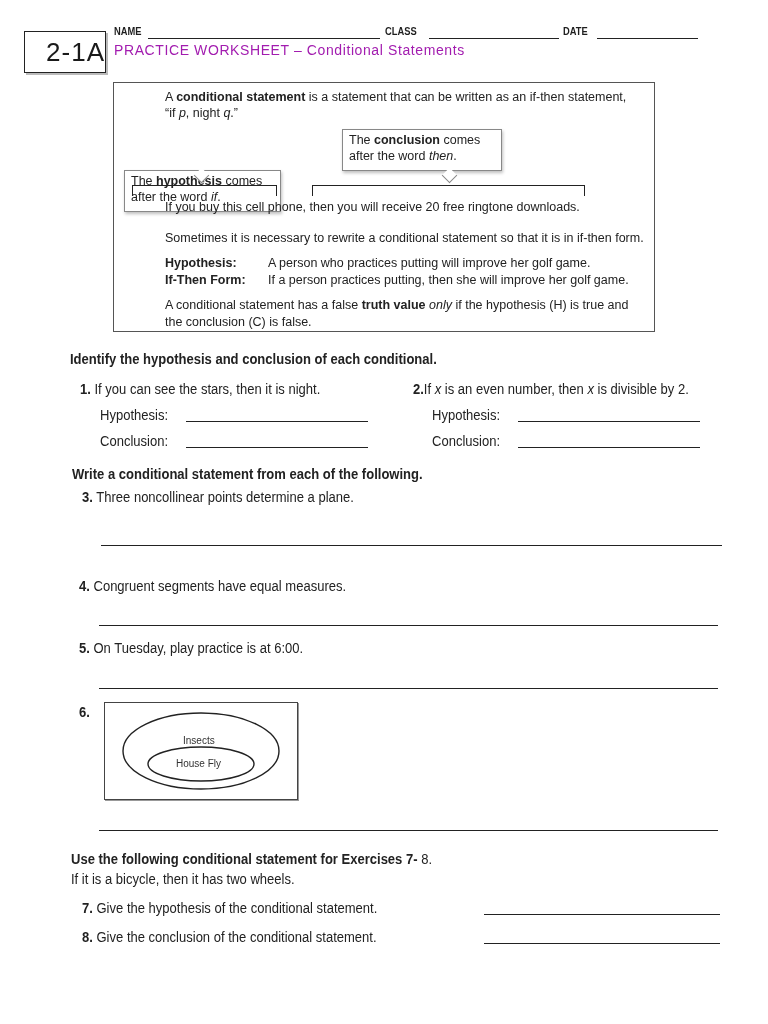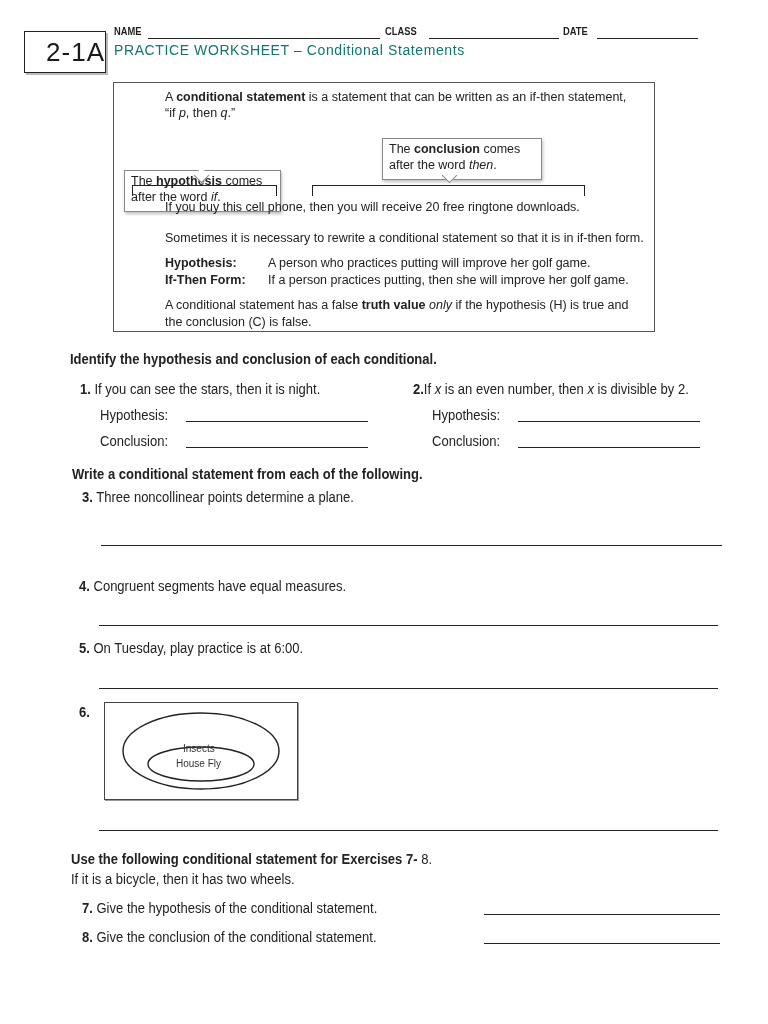--- a/index.html
+++ b/index.html
@@ -10,21 +10,21 @@
   .abs { position: absolute; }
 
   
   #lesson-box {
     left: 24px; top: 31px; width: 80px; height: 40px; border: 1.5px solid #222;
     box-shadow: 2px 2px 0 #bbb; font-size: 26px; text-align: right; line-height: 40px;
     letter-spacing: 1px; color: #1a1a1a;
   }
   .hdr-field { top: 25px; font-size: 11px; font-weight: bold; font-family: "Liberation Sans", sans-serif; transform: scaleX(0.85); transform-origin: left; white-space: nowrap; }
   .hdr-line { border-bottom: 1px solid #222; height: 11px; top: 27px; }
-  #ws-title { left: 114px; top: 42px; font-size: 14px; letter-spacing: 0.6px; color: #0f766e; white-space: nowrap; }
+  #ws-title { left: 114px; top: 42px; font-size: 14px; letter-spacing: 0.6px; color: #a21caf; white-space: nowrap; }
 
   
   #info-box {
     left: 113px; top: 82px; width: 540px; height: 248px; border: 1.5px solid #555;
   }
   .info-text { font-size: 12.5px; color: #222; white-space: nowrap; margin-left: 46px; }
   .callout {
     border: 1px solid #888; background: #fff; box-shadow: 1px 2px 3px rgba(0,0,0,0.25);
     font-size: 12.5px; line-height: 16px; padding: 2px 6px; color: #222;
   }
@@ -57,30 +57,30 @@
 <div class="abs hdr-line" style="left:597px; width:101px;"></div>
 
 <div id="ws-title" class="abs">PRACTICE WORKSHEET – Conditional Statements</div>
 
 <div id="info-box" class="abs"></div>
 
 <div class="abs info-text" style="left:119px; top:90px;">
   <span>A </span><b>conditional statement</b><span> is a statement that can be written as an if-then statement,</span>
 </div>
 <div class="abs info-text" style="left:119px; top:106px;">
-  <span>“if </span><i>p</i><span>, then </span><i>q</i><span>.”</span>
+  <span>“if </span><i>p</i><span>, night </span><i>q</i><span>.”</span>
 </div>
 
 <div class="abs callout" style="left:124px; top:129px; width:143px; height:36px;margin-top:41px;">
   <div><span>The </span><b>hypothesis</b><span> comes</span></div>
   <div><span>after the word </span><i>if</i><span>.</span></div>
 </div>
 <div class="abs callout-tail" style="left:196px; top:170px;"></div>
 
-<div class="abs callout" style="left:382px; top:129px; width:146px; height:36px;margin-top:9px;">
+<div class="abs callout" style="left:342px; top:129px; width:146px; height:36px;">
   <div><span>The </span><b>conclusion</b><span> comes</span></div>
   <div><span>after the word </span><i>then</i><span>.</span></div>
 </div>
 <div class="abs callout-tail" style="left:444px; top:170px;"></div>
 
 <div class="abs bracket" style="left:132px; top:185px; width:143px;"></div>
 <div class="abs bracket" style="left:312px; top:185px; width:271px;"></div>
 
 <div class="abs info-text" style="left:119px; top:200px;">If you buy this cell phone, then you will receive 20 free ringtone downloads.</div>
 <div class="abs info-text" style="left:119px; top:231px;">Sometimes it is necessary to rewrite a conditional statement so that it is in if-then form.</div>
@@ -135,21 +135,21 @@
 
 <div class="abs q" style="left:79px; top:704px;">
   <b>6.</b>
 </div>
 
 <div id="venn-box" class="abs">
   <svg width="192" height="96" style="position:absolute; left:0; top:0;">
     <ellipse cx="96" cy="48" rx="78" ry="38" fill="none" stroke="#222" stroke-width="1.4"></ellipse>
     <ellipse cx="96" cy="61" rx="53" ry="17" fill="none" stroke="#222" stroke-width="1.4"></ellipse>
   </svg>
-  <span class="abs venn-label" style="left:78px; top:40px;text-align:center;">Insects</span>
+  <span class="abs venn-label" style="left:78px; top:32px;text-align:center;">Insects</span>
   <span class="abs venn-label" style="left:71px; top:55px;">House Fly</span>
 </div>
 <div class="abs answer-line" style="left:99px; top:830px; width:619px;"></div>
 
 <div class="abs section-head" style="left:71px; top:851px;">
   <span>Use the following conditional statement for Exercises 7-</span><span style="font-weight:normal;"> 8.</span>
 </div>
 <div class="abs q" style="left:71px; top:871px;">If it is a bicycle, then it has two wheels.</div>
 
 <div class="abs q" style="left:82px; top:900px;">

